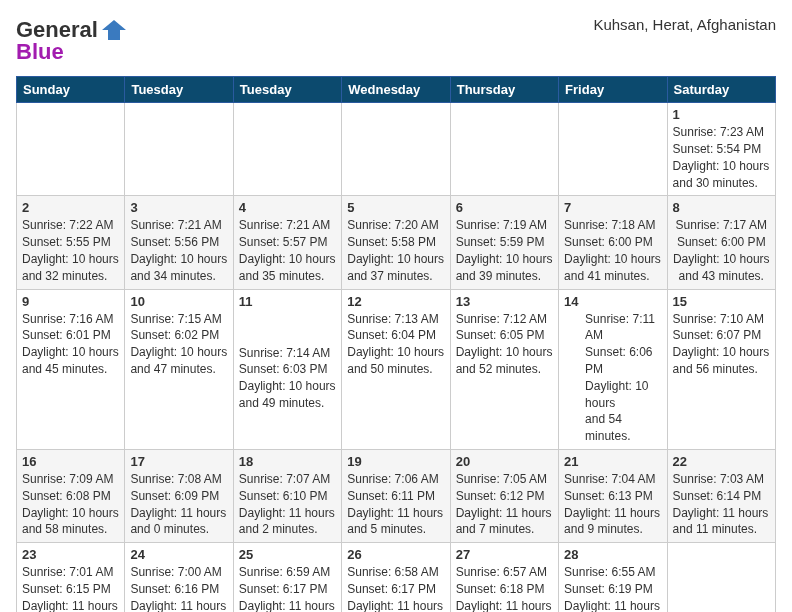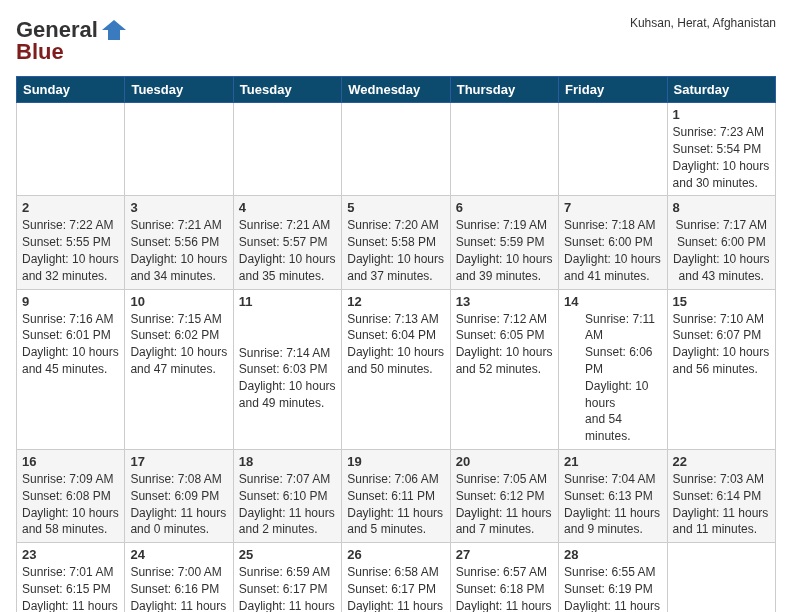--- a/index.html
+++ b/index.html
@@ -20,37 +20,37 @@
     .logo {
       display: flex;
       align-items: center;
     }
     .logo-text {
       font-size: 22px;
       font-weight: bold;
       line-height: 1.1;
     }
     .logo-general { color: #333; }
-    .logo-blue { color: #7f1d1d; }
+    .logo-blue { color: #a21caf; }
     .logo-icon {
       width: 28px;
       height: 28px;
       margin-left: 2px;
     }
     .title-block {
       text-align: right;
     }
     .month-title {
       font-size: 36px;
       font-weight: bold;
       color: #333;
       line-height: 1.1;
     }
     .subtitle {
-      font-size: 12px;
+      font-size: 15px;
       color: #333;
     }
     .calendar {
       width: 100%;
       border-collapse: collapse;
       border: 1px solid #ccc;
     }
     .calendar th {
       background: #0c4a6e;
       color: #fff;

